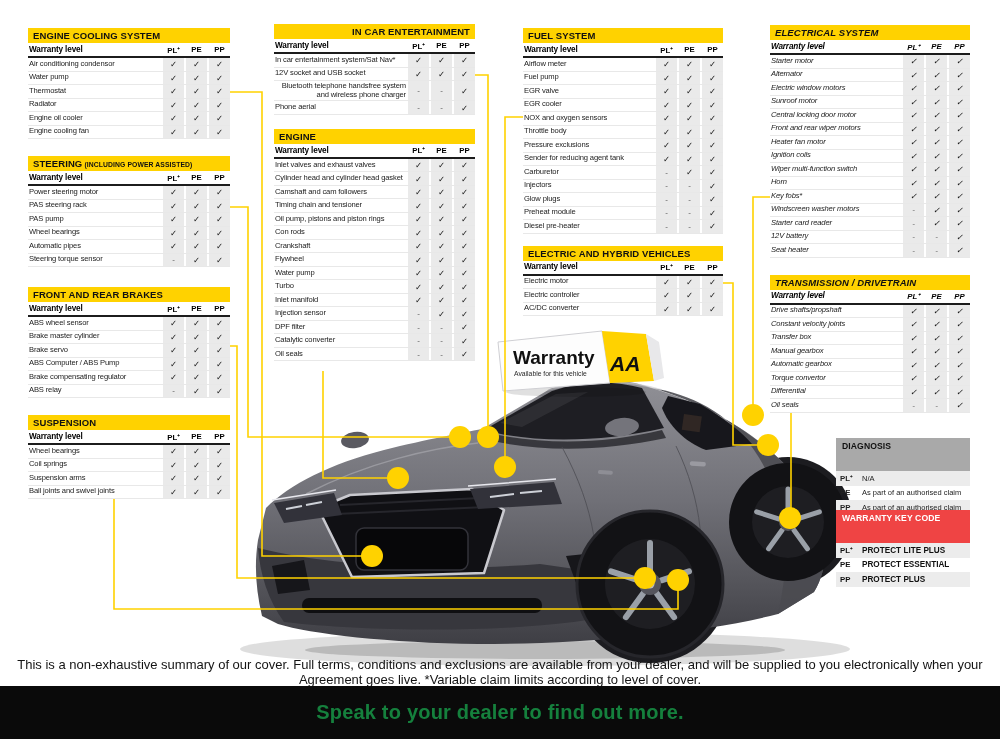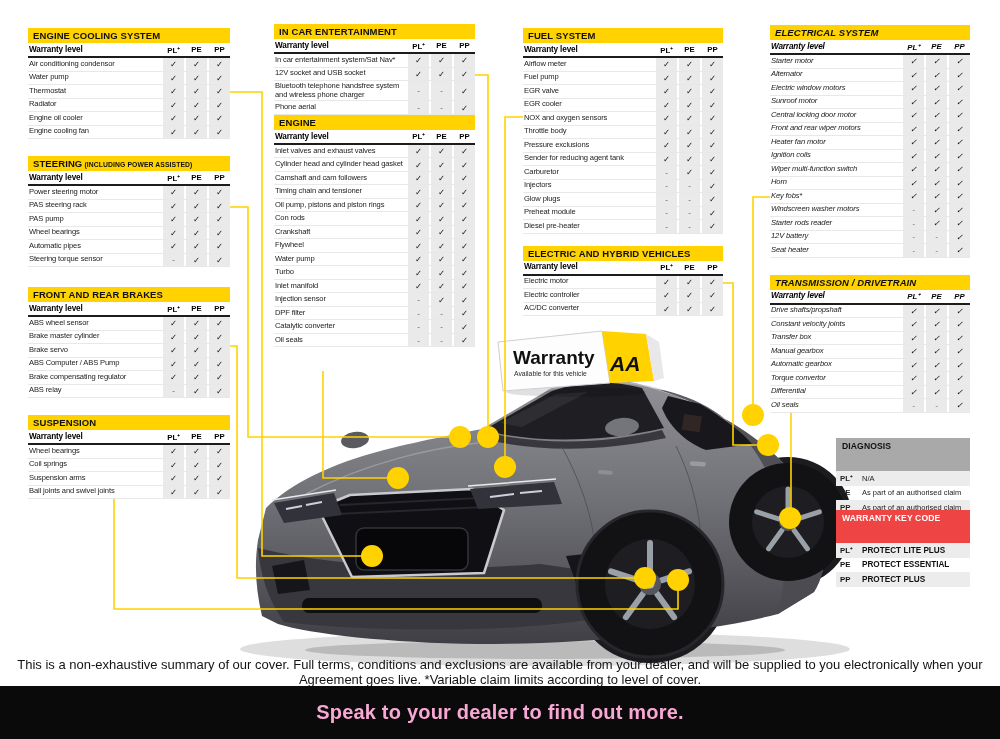--- a/index.html
+++ b/index.html
@@ -9,21 +9,21 @@
   .overlay{position:absolute;left:0;top:0;width:1000px;height:739px;pointer-events:none;}
   .col{position:absolute;}
   #col1{left:28px;top:28px;width:202px;}
   #col2{left:274px;top:24px;width:201px;}
   #col3{left:523px;top:28px;width:200px;}
   #col4{left:770px;top:25px;width:200px;font-style:italic;}
   .wtable{background:transparent;}
   #t-cooling{margin-bottom:17px;}
   #t-steering{margin-bottom:20px;}
   #t-brakes{margin-bottom:17px;}
-  #t-ice{}
+  #t-ice{margin-bottom:14px;text-align:right;}
   #t-fuel{margin-bottom:12px;}
   #t-electrical{margin-bottom:17px;}
   .thead{background:var(--yellow);color:#111;font-weight:bold;font-size:9.5px;line-height:10px;
          padding:3px 5px 2px 5px;height:15px;box-sizing:border-box;letter-spacing:.1px;}
   .tsub{font-size:6.8px;font-weight:bold;margin-left:2px;}
   .trow{display:flex;align-items:stretch;height:13.5px;box-sizing:border-box;border-bottom:1px solid #e8e8e8;}
   .trow.tall{height:auto;min-height:13.5px;}
   .hrow{height:15px;border-bottom:2px solid #1c1c1c;font-weight:bold;}
   .tlabel{flex:1;font-size:7.6px;letter-spacing:-.15px;color:#222;display:flex;align-items:center;
           white-space:nowrap;overflow:visible;line-height:1.15;padding:1px 0 1px 1px;}
@@ -38,21 +38,21 @@
   #keycode{top:510px;}
   .ihead{font-weight:bold;font-size:8.6px;padding:3px 6px;height:33px;box-sizing:border-box;line-height:10px;letter-spacing:.1px;}
   #diagnosis .ihead{background:#a9a9a9;color:#111;}
   #keycode .ihead{background:#ef4444;color:#fff;}
   .irow{display:flex;align-items:center;min-height:14.5px;padding:0 0 0 4px;font-size:7.5px;color:#222;}
   .irow:nth-child(odd){background:#ececec;}
   .icode{width:22px;font-weight:bold;font-size:7.8px;flex:none;}
   .idesc{white-space:nowrap;}
   #keycode .irow{font-weight:bold;font-size:8.2px;color:#111;}
   .footnote{position:absolute;left:0;right:0;top:657px;text-align:center;font-size:13px;color:#141414;letter-spacing:0;}
-  .cta-bar{position:absolute;left:0;right:0;top:686px;height:53px;background:#0a0a0a;color:#f9a8d4;
+  .cta-bar{position:absolute;left:0;right:0;top:686px;height:53px;background:#0a0a0a;color:#15803d;
            text-align:center;font-size:20px;font-weight:bold;line-height:53px;letter-spacing:.2px;}
 </style>
 </head>
 <body>
 
 <div class="page">
 
   <svg class="overlay" viewBox="0 0 1000 739">
     <defs>
       <linearGradient id="gBody" x1="0" y1="380" x2="0" y2="648" gradientUnits="userSpaceOnUse">
@@ -670,21 +670,21 @@
           <span class="tcell">✓</span>
           <span class="tcell">✓</span>
         </div>
         <div class="trow">
           <span class="tlabel">Windscreen washer motors</span>
           <span class="tcell dash">-</span>
           <span class="tcell">✓</span>
           <span class="tcell">✓</span>
         </div>
         <div class="trow">
-          <span class="tlabel">Starter rods reader</span>
+          <span class="tlabel">Starter card reader</span>
           <span class="tcell dash">-</span>
           <span class="tcell">✓</span>
           <span class="tcell">✓</span>
         </div>
         <div class="trow">
           <span class="tlabel">12V battery</span>
           <span class="tcell dash">-</span>
           <span class="tcell dash">-</span>
           <span class="tcell">✓</span>
         </div>

